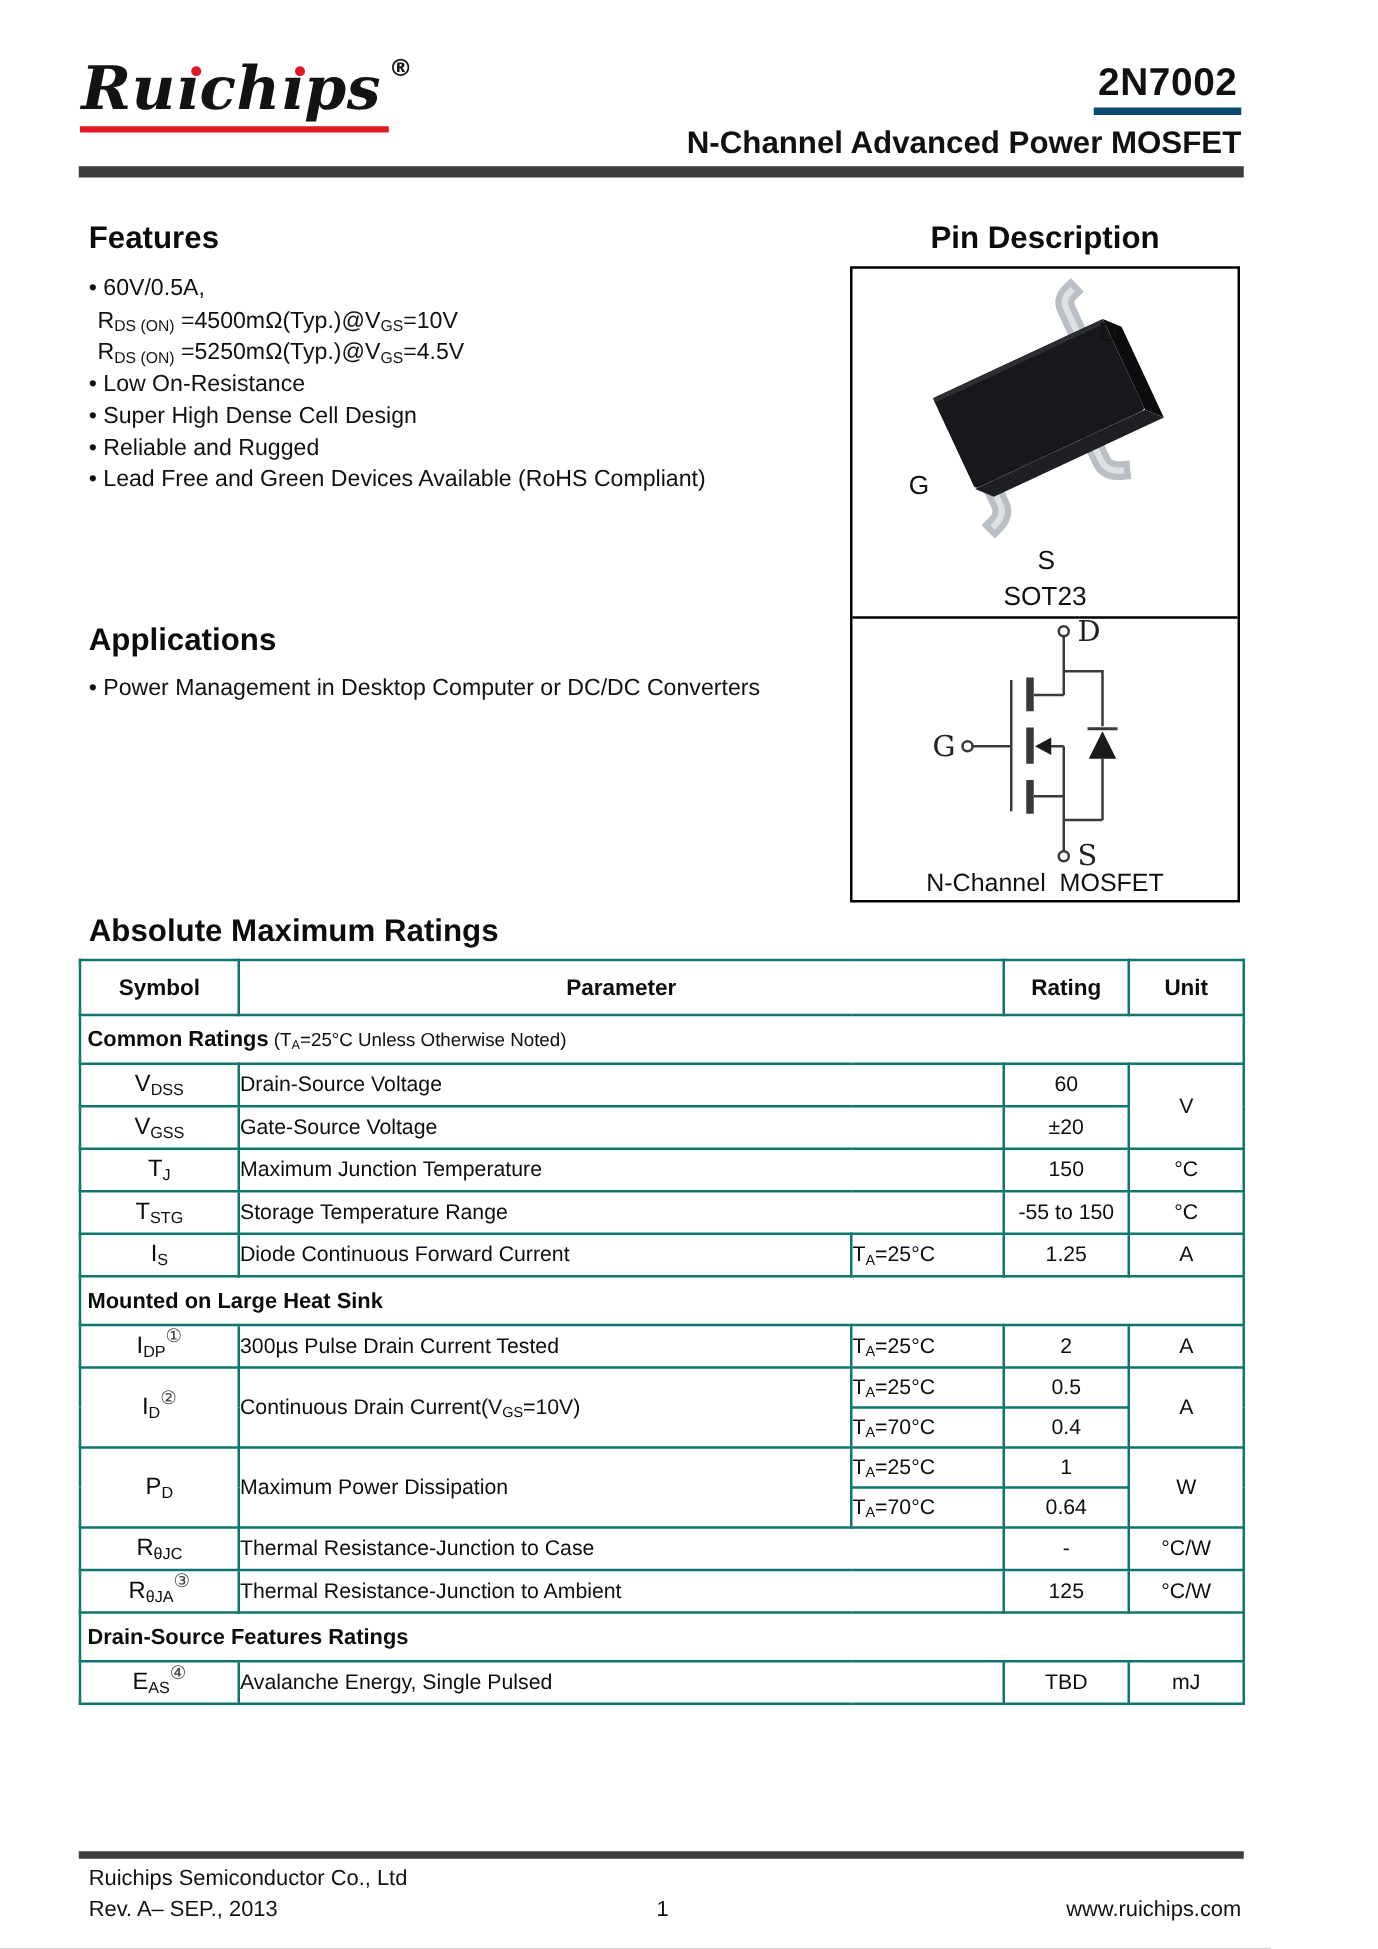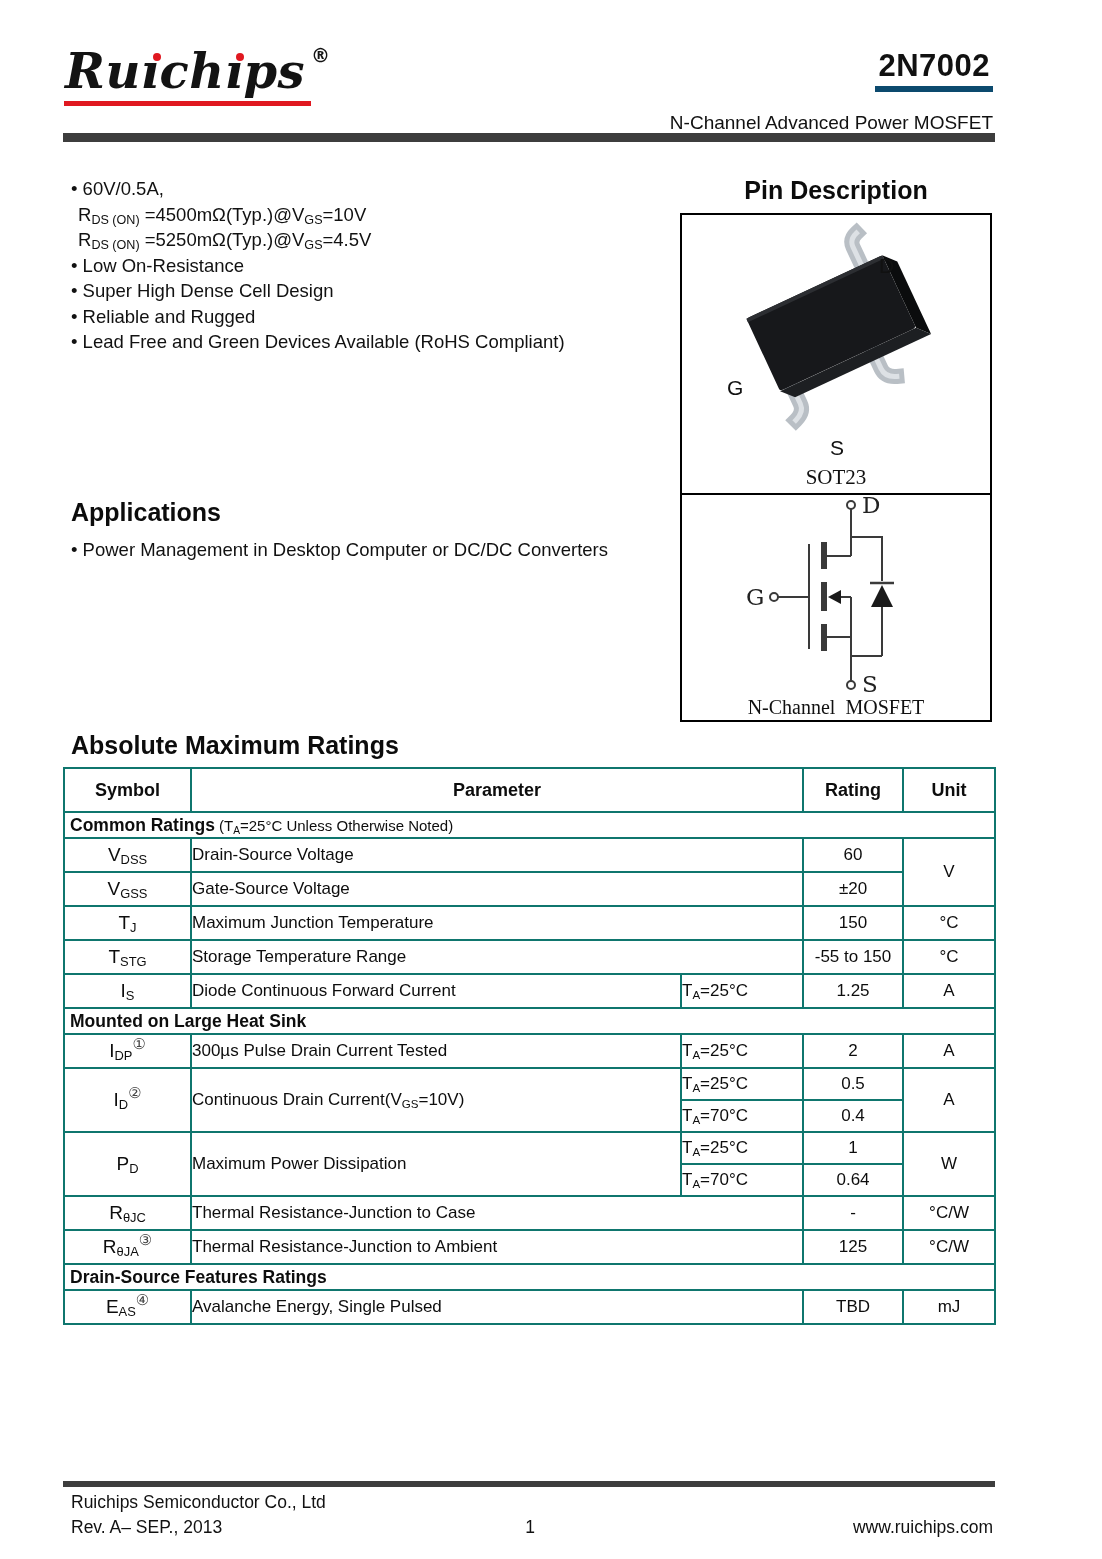--- a/index.html
+++ b/index.html
@@ -29,21 +29,21 @@
   .logo-i::after{
     content:"";position:absolute;top:8px;right:-1px;width:8px;height:8px;
     border-radius:50%;background:var(--accent-red);
   }
   .logo-reg{font-family:"DejaVu Sans",sans-serif;font-weight:700;font-size:19px;vertical-align:26px;color:#131313;}
   .title-block{position:absolute;right:109px;top:48px;text-align:right;}
   .part-number{
     display:inline-block;font-size:31px;font-weight:700;letter-spacing:.5px;
     border-bottom:6px solid #0c4a6e;padding:0 3px 2px 3px;
   }
-  .subtitle{font-size:19px;font-weight:400;margin-top:20px;}
+  .subtitle{font-size:25px;font-weight:700;margin-top:8px;}
   .hbar{position:absolute;left:63px;width:932px;background:var(--bar-gray);}
   .hbar.top{top:133px;height:9px;}
   .hbar.bottom{top:1481px;height:6px;}
 
   
   .sec-title{font-size:25px;font-weight:700;color:#0c0c0c;}
 
   
   .features{position:absolute;left:71px;top:176px;width:600px;}
   .features .sec-title{margin:0 0 12px 0;}
@@ -55,35 +55,35 @@
   
   .pin-title{position:absolute;left:680px;top:176px;width:312px;text-align:center;}
   .pin-box{
     position:absolute;left:680px;top:213px;width:312px;height:509px;
     border:2px solid #000;
   }
   .pkg-section{position:relative;height:280px;border-bottom:2px solid #000;}
   .sym-section{position:relative;height:225px;}
   .fig-caption{
     position:absolute;bottom:3px;left:0;width:100%;text-align:center;
-    font-size:21px;color:#111;white-space:pre;font-family:Liberation Serif, serif;
+    font-size:21px;color:#111;white-space:pre;
   }
   .sym-section .fig-caption{font-size:20px;bottom:1px;}
   .pkg-svg,.sym-svg{position:absolute;left:0;top:0;}
 
   
   .amr-title{position:absolute;left:71px;top:731px;}
   .amr{position:absolute;left:63px;top:767px;}
   table.ratings{
     border-collapse:collapse;table-layout:fixed;width:931px;
     font-size:17px;color:#0d0d0d;
   }
   table.ratings td{border:2px solid #0f766e;padding:0;vertical-align:middle;}
   tr.h-head td{height:44px;font-size:18px;font-weight:700;text-align:center;}
-  tr.h-sec td{height:26px;text-align:left;padding-left:5px;}
+  tr.h-sec td{height:39px;text-align:left;padding-left:5px;}
   tr.h-std td{height:34px;}
   tr.h-half td{height:32px;}
   td.sym{text-align:center;font-size:19px;}
   td.sym sup{color:#444;}
   td.param{text-align:left;padding-left:5px;}
   td.cond{text-align:left;padding-left:4px;}
   td.val{text-align:center;margin-left:33px;}
   .sec-label{font-weight:700;font-size:17.5px;}
   .sec-note{font-size:15px;}
 
@@ -101,20 +101,21 @@
   <div class="logo">
     <span class="logo-text"><span>Ru</span><span class="logo-i">ı</span><span>ch</span><span class="logo-i">ı</span><span>ps</span></span><span class="logo-reg">®</span>
   </div>
   <div class="title-block">
     <span class="part-number">2N7002</span>
     <div class="subtitle">N-Channel Advanced Power MOSFET</div>
   </div>
   <div class="hbar top"></div>
 
   <div class="features">
+    <div class="sec-title">Features</div>
     <div class="feature-line">• 60V/0.5A,</div>
     <div class="feature-line indent">R<sub>DS (ON)</sub> =4500mΩ(Typ.)@V<sub>GS</sub>=10V</div>
     <div class="feature-line indent">R<sub>DS (ON)</sub> =5250mΩ(Typ.)@V<sub>GS</sub>=4.5V</div>
     <div class="feature-line">• Low On-Resistance</div>
     <div class="feature-line">• Super High Dense Cell Design</div>
     <div class="feature-line">• Reliable and Rugged</div>
     <div class="feature-line">• Lead Free and Green Devices Available (RoHS Compliant)</div>
   </div>
 
   <div class="applications">

